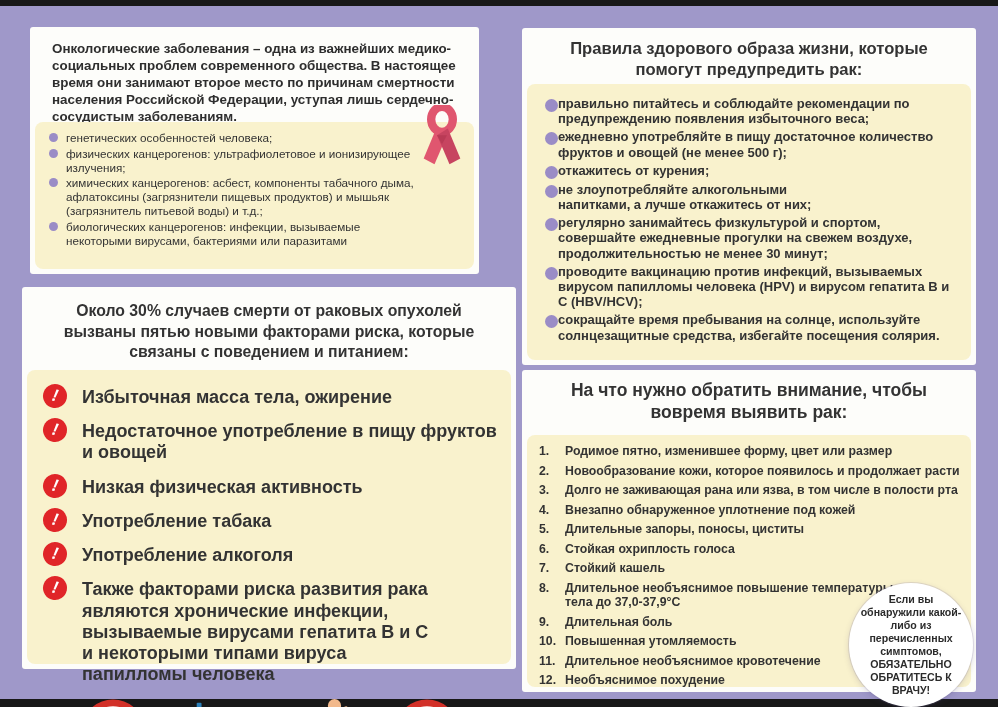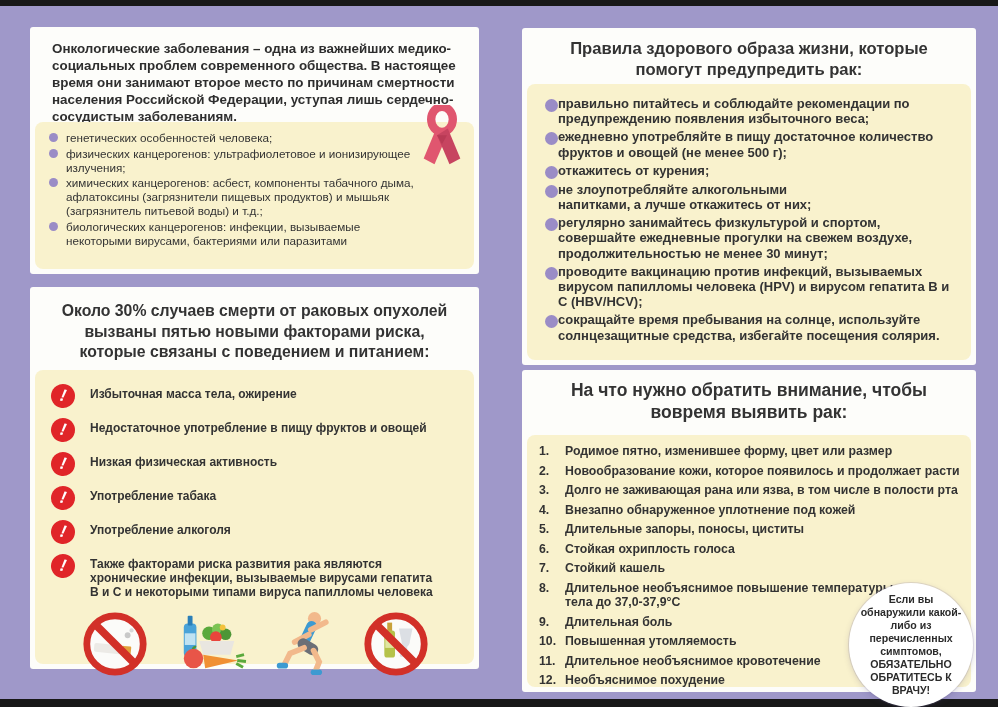--- a/index.html
+++ b/index.html
@@ -26,28 +26,28 @@
     font-size:14.4px;font-weight:bold;font-style:italic;line-height:1.2;
     margin:0 0 5px 10px;color:#3a3a3a;
   }
   .dot-item{display:flex;gap:8px;margin-bottom:2px;}
   .dot-item .txt{font-size:11.7px;line-height:1.18;font-weight:normal;color:#333;}
   .dot{width:9px;height:9px;border-radius:50%;background:#9a8cc6;flex:none;margin-top:2px;}
 
   .ribbon{position:absolute;top:78px;right:12px;width:50px;height:62px;}
 
   
-  #panel-risk{left:30px;top:287px;width:449px;height:382px;}
+  #panel-risk{left:22px;top:287px;width:494px;height:382px;}
   #panel-risk .title{
     text-align:center;font-size:15.8px;font-weight:bold;line-height:1.3;
     padding:14px 28px 0;color:#333;
   }
   #panel-risk .ybox{top:83px;padding:14px 14px 4px 16px;display:flex;flex-direction:column;}
   .risk-item{display:flex;gap:15px;margin-bottom:10px;align-items:flex-start;}
-  .risk-item .txt{font-size:12px;font-weight:bold;line-height:1.18;color:#333;padding-top:3px;}
+  .risk-item .txt{font-size:18px;font-weight:bold;line-height:1.18;color:#333;padding-top:3px;}
   .excl{
     width:24px;height:24px;border-radius:50%;background:#e02528;color:#fff;
     display:flex;align-items:center;justify-content:center;flex:none;
     font-size:17px;font-weight:bold;font-style:italic;transform:rotate(12deg);
   }
   .icons-row{margin-top:auto;display:flex;justify-content:space-around;align-items:center;padding:0 18px 6px;}
   .icons-row svg{display:block;}
 
   
   #panel-rules{left:522px;top:28px;width:454px;height:337px;}

